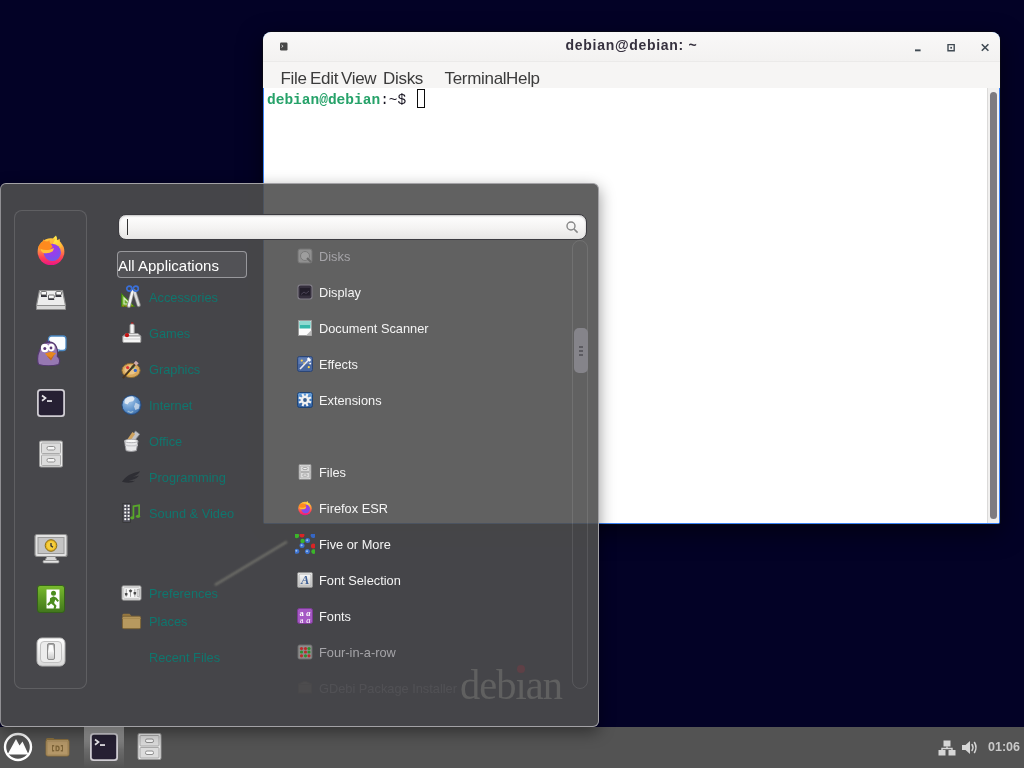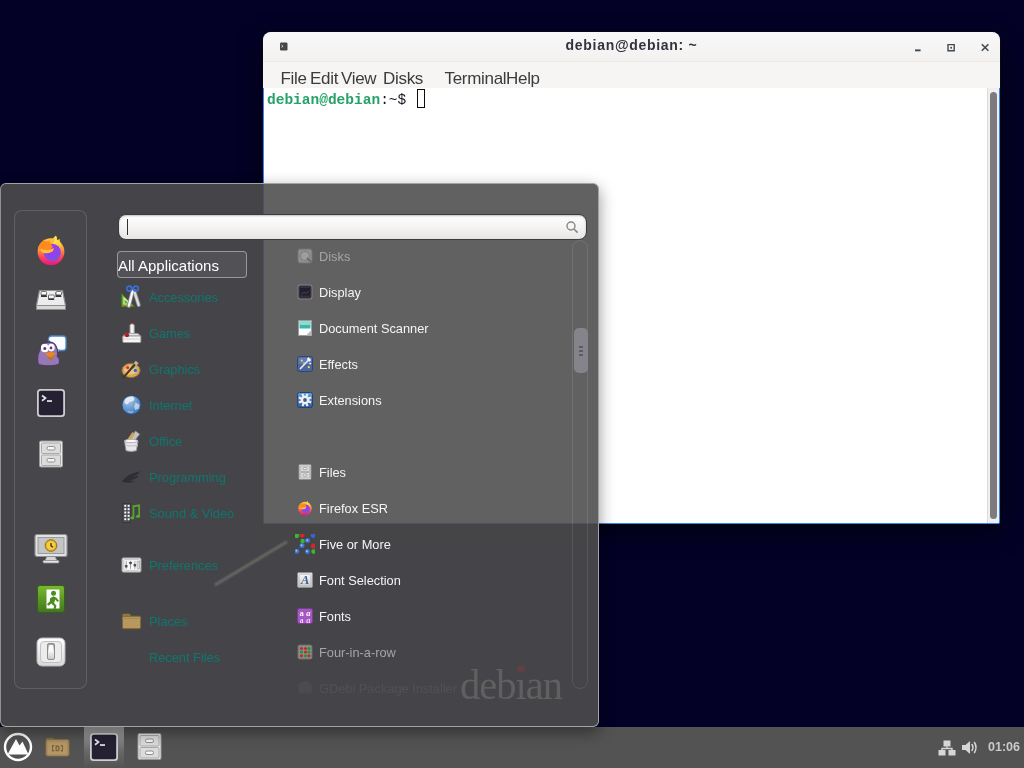--- a/index.html
+++ b/index.html
@@ -342,21 +342,21 @@
    <rect x="4.5" y="14" width="2" height="2" fill="#fff"></rect>
           <rect x="8" y="14" width="2" height="2" fill="#fff"></rect>
    <rect x="4.5" y="17.5" width="2" height="2" fill="#fff"></rect>
           <rect x="8" y="17.5" width="2" height="2" fill="#fff"></rect>
    <path d="M14 16.5 V5 l6-1 v11" stroke="#58a62a" stroke-width="1.8" fill="none"></path>
    <ellipse cx="12.8" cy="17" rx="2.2" ry="1.7" fill="#58a62a"></ellipse>
    <ellipse cx="18.8" cy="15.5" rx="2.2" ry="1.7" fill="#58a62a"></ellipse>
   </svg>
         <span>Sound &amp; Video</span>
  </div>
- <div class="cat" style="top:367px">
+ <div class="cat" style="top:395px">
   <svg width="23" height="23" viewBox="0 0 24 24">
    <rect x="2" y="4.5" width="20" height="15" rx="1.5" fill="#e9e9e9" stroke="#8a8a8a" stroke-width="1"></rect>
    <rect x="4" y="6.5" width="16" height="11" rx="0.8" fill="#fafafa" stroke="#bbb" stroke-width="0.8"></rect>
    <path d="M6.5 8 v8 M11 8 v8 M15.5 8 v8" stroke="#999" stroke-width="1"></path>
    <rect x="5.2" y="12" width="2.6" height="2.6" rx="0.5" fill="#4a4a4a"></rect>
    <rect x="9.7" y="8.5" width="2.6" height="2.6" rx="0.5" fill="#4a4a4a"></rect>
    <rect x="14.2" y="11" width="2.6" height="2.6" rx="0.5" fill="#4a4a4a"></rect>
    <rect x="17.8" y="8.5" width="2.2" height="7" fill="#e0e0e0" stroke="#999" stroke-width="0.6"></rect>
   </svg>
         <span>Preferences</span>

